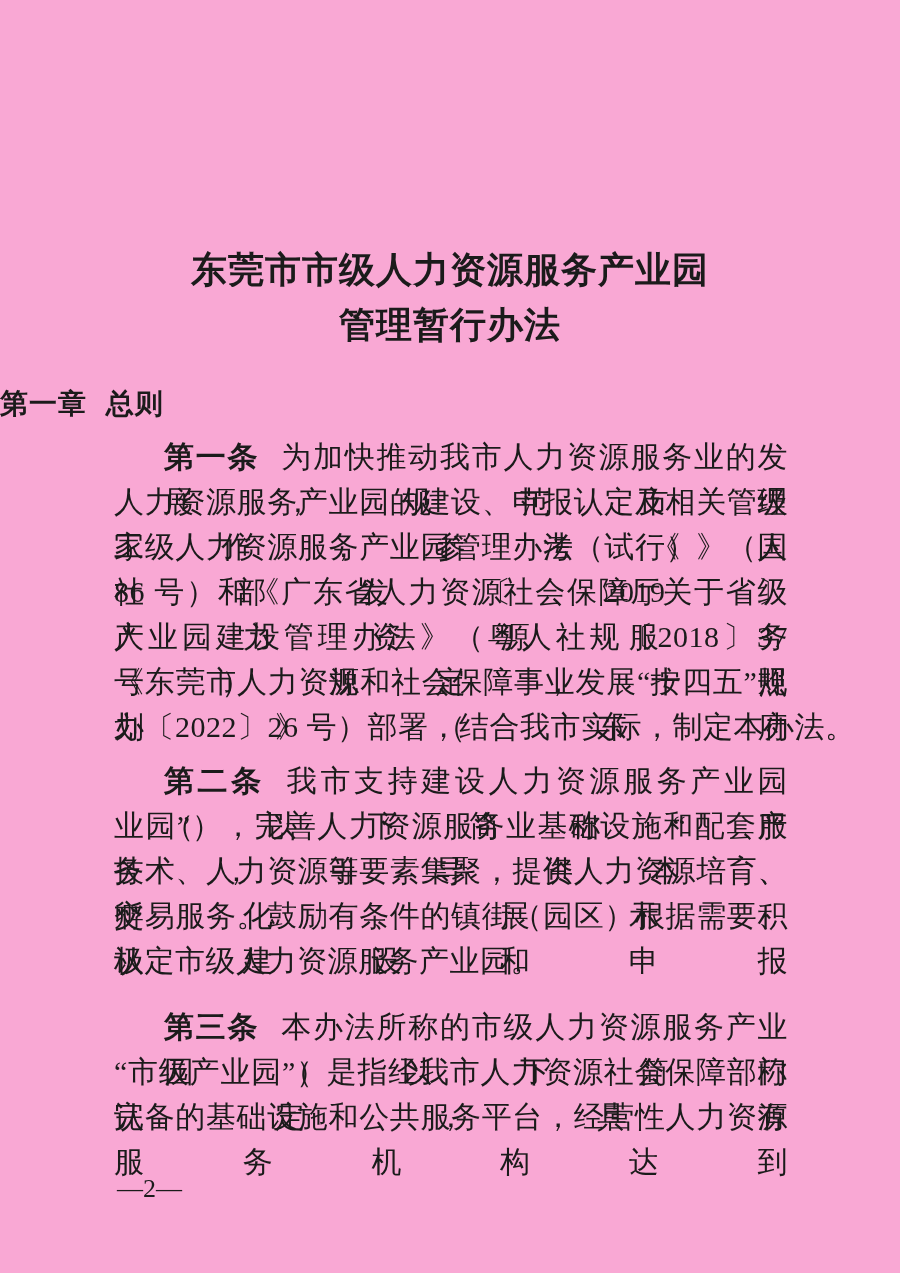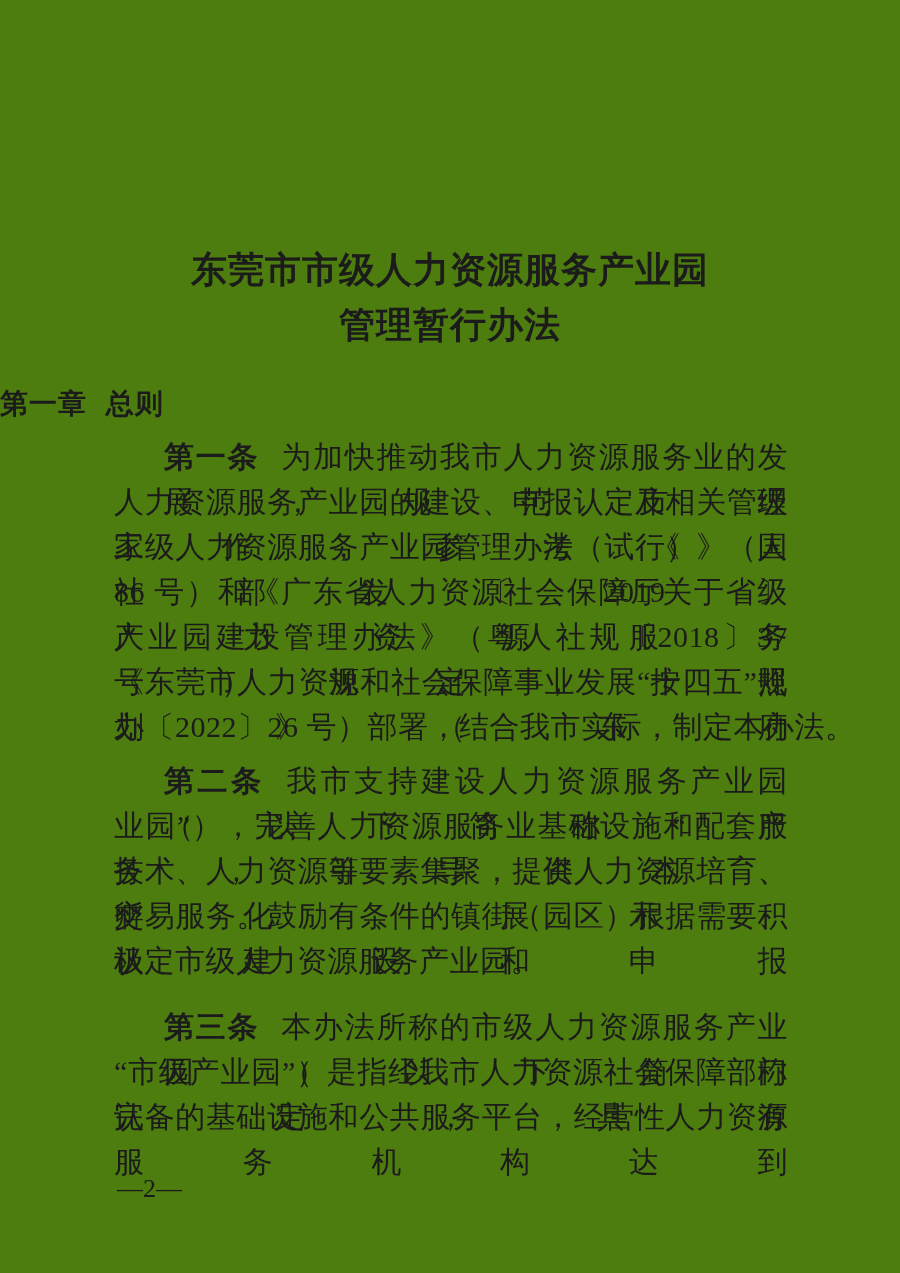--- a/index.html
+++ b/index.html
@@ -4,21 +4,21 @@
 <style>
   html, body { margin: 0; padding: 0; }
   body {
     width: 900px; height: 1273px;
     background: #f4f4f2;
     font-family: "Liberation Serif", "DejaVu Serif", serif;
   }
   .page {
     position: relative;
     width: 900px; height: 1273px;
-    background: #4d7c0f;
+    background: #f9a8d4;
     color: #1b1b1b;
     overflow: hidden;
   }
   .doc-title {
     position: absolute;
     top: 243px; left: 0; width: 100%;
     text-align: center;
     font-size: 36px;
     line-height: 55px;
     font-weight: 700;

